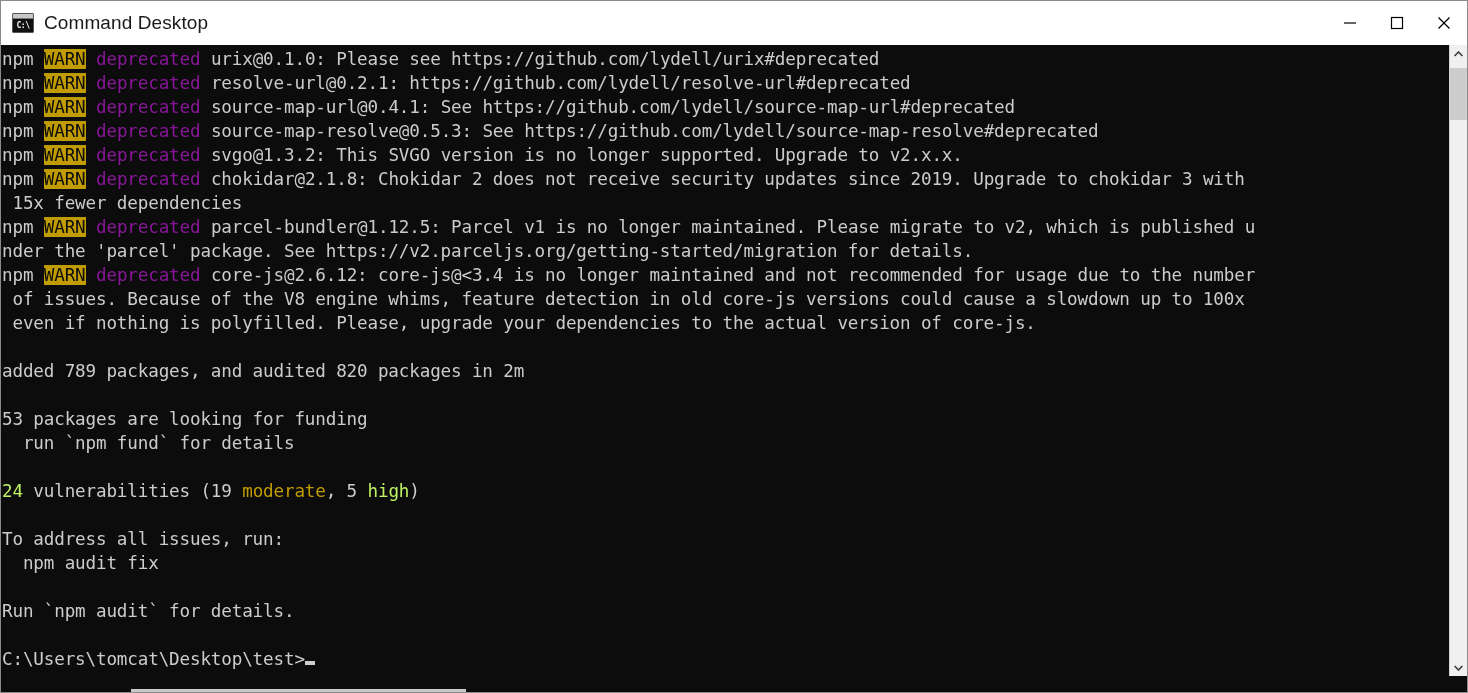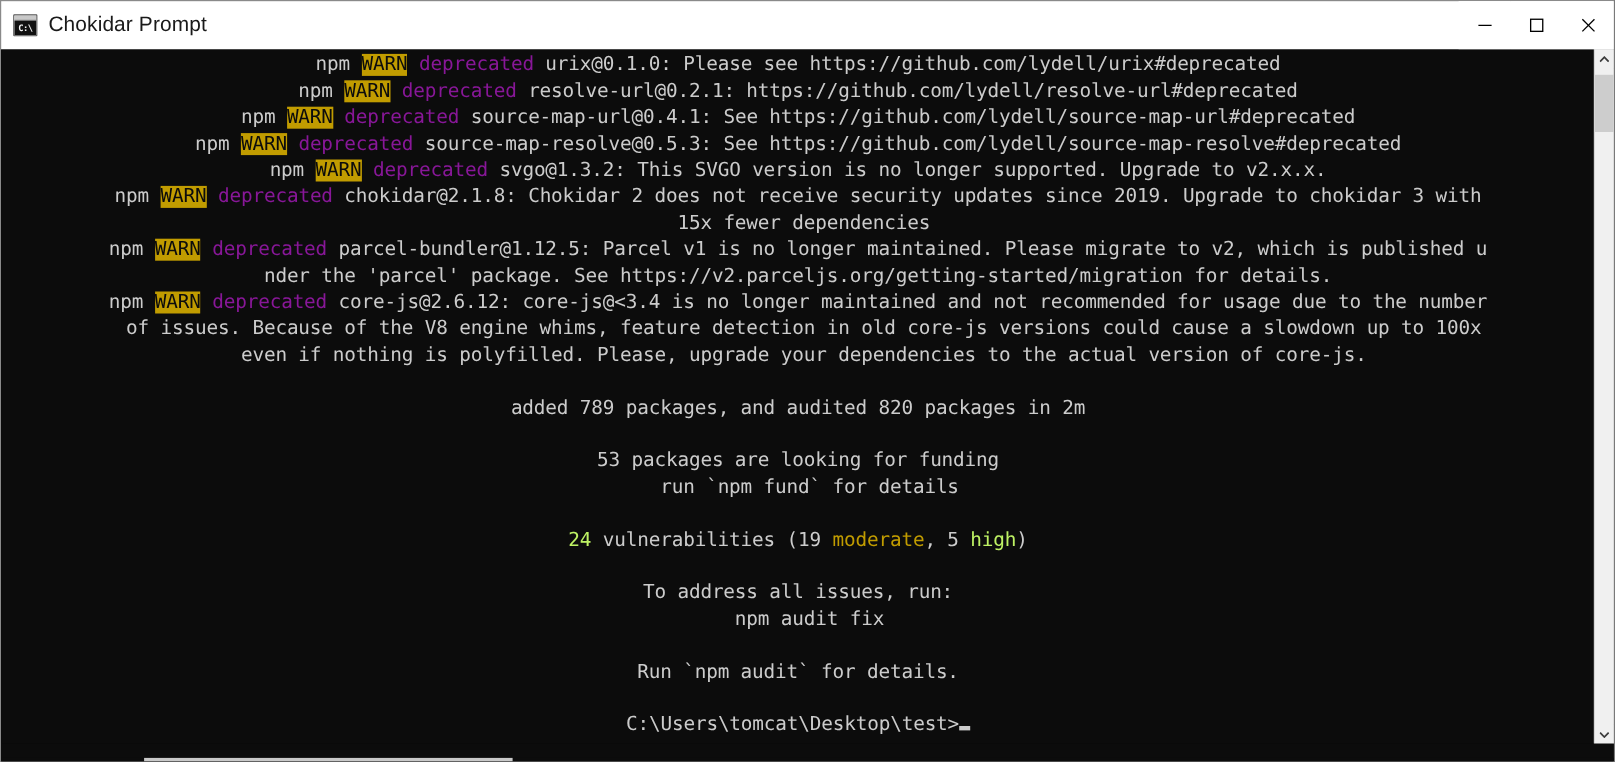--- a/index.html
+++ b/index.html
@@ -98,21 +98,20 @@
     flex-direction: row;
     min-height: 0;
     background: #0c0c0c;
   }
   .screen {
     flex: 1 1 auto;
     position: relative;
     overflow: hidden;
     background: #0c0c0c;
     padding: 0;
-    text-align: center;
   }
   .term {
     font-family: "DejaVu Sans Mono", "Liberation Mono", monospace;
     font-size: 17.6px;
     line-height: 24px;
     color: #ccccd0;
     white-space: pre;
     padding-left: 1px;
     padding-top: 2px;
     letter-spacing: -0.15px;
@@ -192,21 +191,21 @@
 </head>
 <body>
 
 <div class="window">
 
   <div class="titlebar">
     <div class="title-icon">
       <div class="icon-top"></div>
       <div class="icon-body">C:\</div>
     </div>
-    <div class="title-text">Chokidar Prompt</div>
+    <div class="title-text">Command Desktop</div>
 
     <div class="win-controls">
       <div class="win-btn">
         <svg width="14" height="14" viewBox="0 0 14 14">
           <line x1="1" y1="7" x2="13" y2="7" stroke="#000" stroke-width="1.2"></line>
         </svg>
       </div>
       <div class="win-btn">
         <svg width="14" height="14" viewBox="0 0 14 14">
           <rect x="1.5" y="1.5" width="11" height="11" fill="none" stroke="#000" stroke-width="1.2"></rect>

